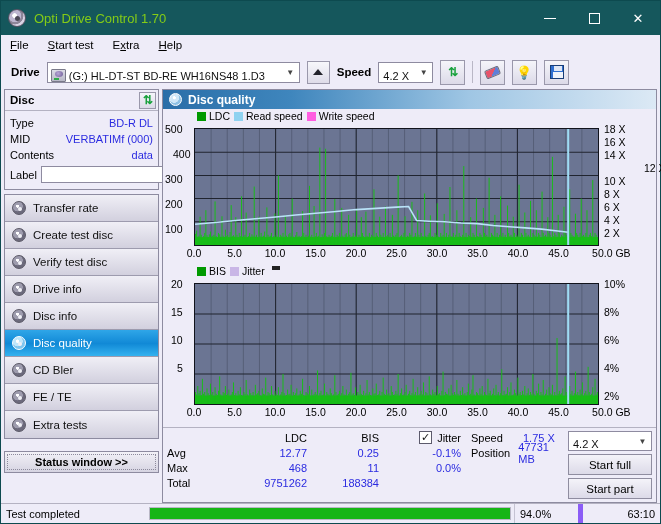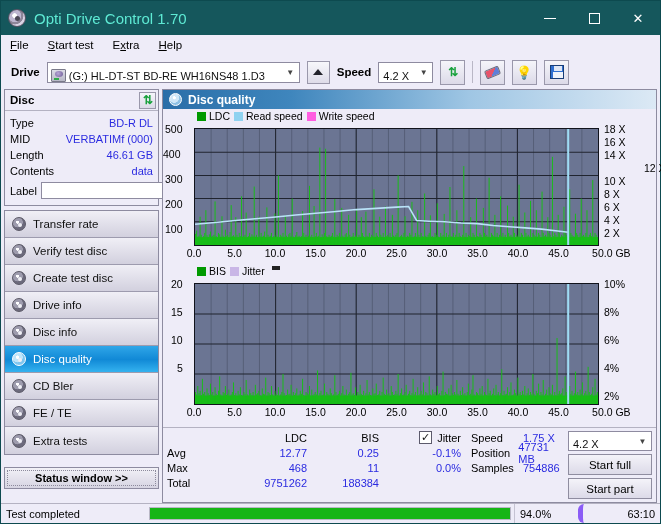--- a/index.html
+++ b/index.html
@@ -29,21 +29,21 @@
     width:18px; height:18px; margin-left:7px; margin-right:8px;
     border-radius:50%;
     background:radial-gradient(circle at 35% 35%, #fff 0 14%, #bdb5cf 18% 42%, #8d8598 46% 58%, #d9d3e4 62% 100%);
     border:1px solid #5a5466;
     position:relative;
   }
   .title-ico::after{
     content:""; position:absolute; left:6px; top:6px; width:5px; height:5px;
     border-radius:50%; background:#4a4654;
   }
-  .title-text { color:#5eead4; font-size:15px; }
+  .title-text { color:#84cc16; font-size:13px; }
   .wbtns { position:absolute; right:0; top:0; height:34px; display:flex; }
   .wbtn {
     width:44px; height:34px; display:flex; align-items:center; justify-content:center;
     color:#fff; font-size:13px;
   }
   .wbtn .gl { display:block; line-height:1; }
   .wbtn-box { width:11px; height:11px; border:1.4px solid #fff; }
   .wbtn-min { width:12px; height:0; border-top:1.4px solid #fff; }
   
   .menubar {
@@ -236,21 +236,21 @@
   .statusbar {
     height:20px; flex:0 0 auto; display:flex; align-items:stretch;
     border-top:1px solid #b4b2c2; background:#eeecf8; font-size:11px;
   }
   .sb-cell { display:flex; align-items:center; padding:0 5px; }
   .sb-text { width:145px; }
   .sb-prog { flex:1 1 auto; display:flex; align-items:center; padding:0 3px; }
   .pbar { flex:1 1 auto; height:13px; background:#e4e2ee; border:1px solid #b9b7c6; }
   .pfill { height:100%; background:#16b516; }
   .sb-pct { width:64px; border-left:1px solid #c5c3d2; justify-content:flex-start; }
-  .sb-time { width:82px; border-left:5px solid #8b5cf6; justify-content:flex-end;border-radius:6px; }
+  .sb-time { width:82px; border-left:5px solid #8b5cf6; justify-content:flex-end; }
 </style>
 </head>
 <body>
 
 <div class="win">
 
   <div class="titlebar">
     <div class="title-ico"></div>
     <div class="title-text">Opti Drive Control 1.70</div>
     <div class="wbtns">
@@ -317,49 +317,45 @@
         <div class="disc-rows">
           <div class="drow">
             <span class="k">Type</span>
             <span class="v">BD-R DL</span>
           </div>
           <div class="drow">
             <span class="k">MID</span>
             <span class="v">VERBATIMf (000)</span>
           </div>
           <div class="drow">
-            <span class="k">Length</span>
-            <span class="v">46.61 GB</span>
-          </div>
-          <div class="drow">
             <span class="k">Contents</span>
             <span class="v">data</span>
           </div>
           <div class="label-row">
             <span class="k">Label</span>
             <input class="label-input" type="text" value="" style="">
             <span class="cd-btn">
                 <span class="cd-disc"></span>
               </span>
           </div>
         </div>
       </div>
 
       <div class="nav">
         <div class="nav-item">
           <span class="nav-ico"></span>
           <span>Transfer rate</span>
         </div>
         <div class="nav-item">
           <span class="nav-ico"></span>
-          <span>Verify test disc</span>
+          <span>Create test disc</span>
         </div>
         <div class="nav-item">
           <span class="nav-ico"></span>
-          <span>Create test disc</span>
+          <span>Verify test disc</span>
         </div>
         <div class="nav-item">
           <span class="nav-ico"></span>
           <span>Drive info</span>
         </div>
         <div class="nav-item">
           <span class="nav-ico"></span>
           <span>Disc info</span>
         </div>
         <div class="nav-item sel">
@@ -405,21 +401,21 @@
               <span class="sw" style="background:#8fd2f0"></span>
               <span>Read speed</span>
             </span>
             <span class="it">
               <span class="sw" style="background:#ff5ce0"></span>
               <span>Write speed</span>
             </span>
           </div>
 
           <div class="axlabel" style="left:2px;  top:14px;">500</div>
-          <div class="axlabel" style="left:0;  top:39px;text-align:center;">400</div>
+          <div class="axlabel" style="left:10px;  top:39px;text-align:center;">400</div>
           <div class="axlabel" style="left:2px;  top:64px;">300</div>
           <div class="axlabel" style="left:2px;  top:89px;">200</div>
           <div class="axlabel" style="left:2px;  top:114px;">100</div>
 
           <div class="axlabel" style="left:441px; top:14px;">18 X</div>
           <div class="axlabel" style="left:441px; top:27px;">16 X</div>
           <div class="axlabel" style="left:441px; top:40px;">14 X</div>
           <div class="axlabel" style="left:441px; top:53px;margin-left:40px;">12 X</div>
           <div class="axlabel" style="left:441px; top:66px;">10 X</div>
           <div class="axlabel" style="left:441px; top:79px;">8 X</div>
@@ -1294,24 +1290,20 @@
         <div class="stats-right">
           <div class="sr-rows">
             <div class="srow2">
               <span class="k2">Speed</span>
               <span class="v2">1.75 X</span>
             </div>
             <div class="srow2">
               <span class="k2">Position</span>
               <span class="v2">47731 MB</span>
             </div>
-            <div class="srow2">
-              <span class="k2">Samples</span>
-              <span class="v2">754886</span>
-            </div>
           </div>
           <div class="sr-btns">
             <div class="combo speed-sel">
               <span style="padding-left:4px;">4.2 X</span>
               <span class="arrow">▼</span>
             </div>
             <div class="big-btn">
                 <span>Start full</span>
               </div>
             <div class="big-btn">

